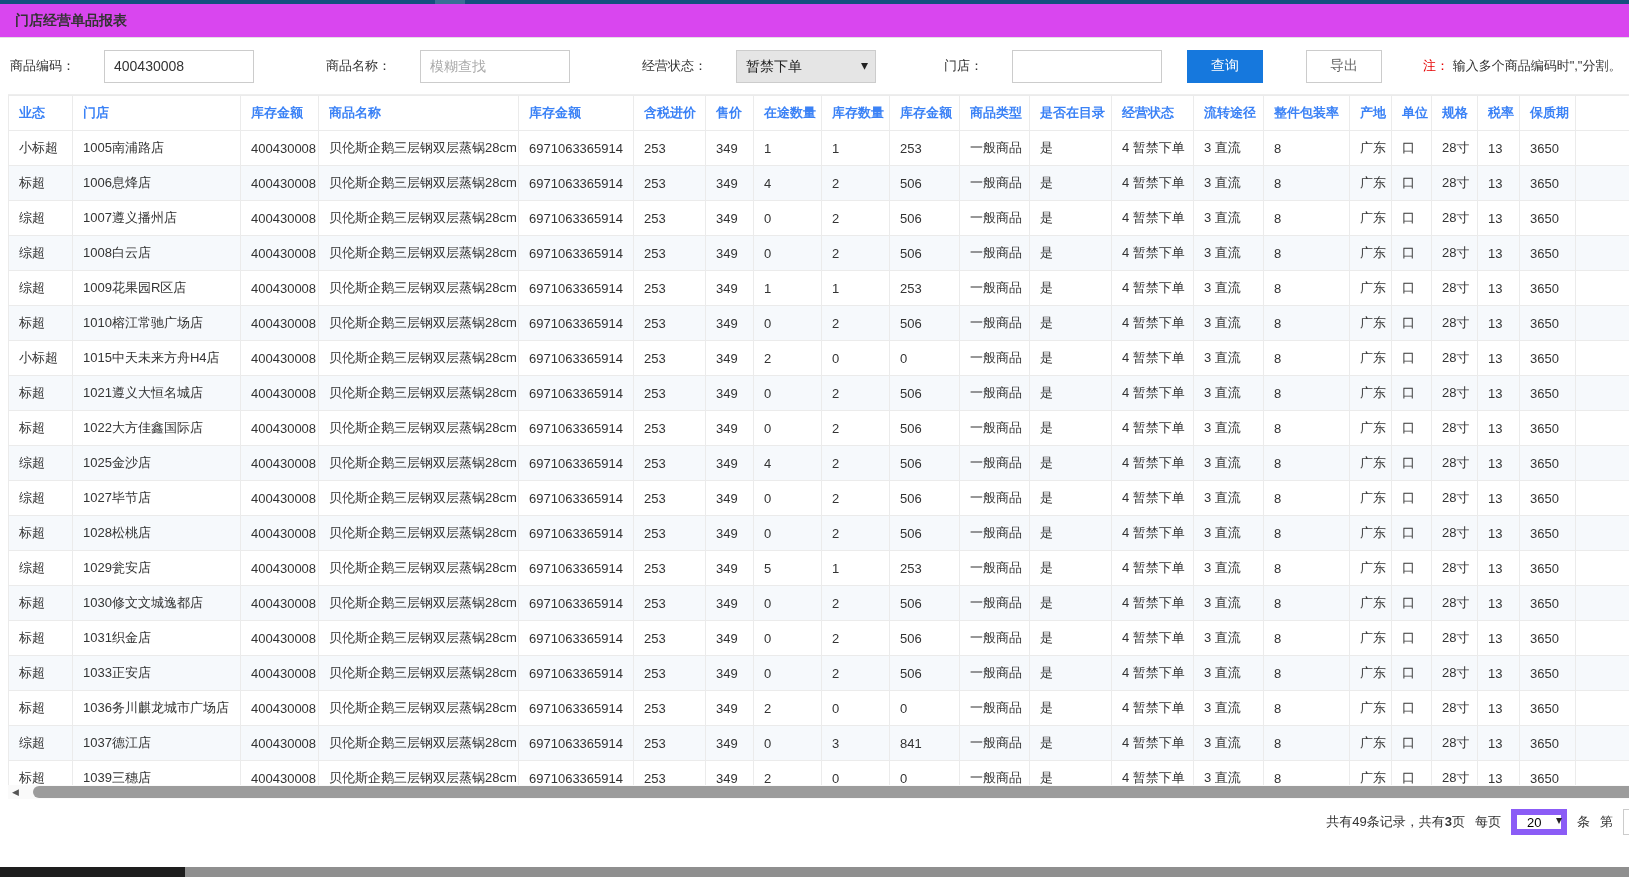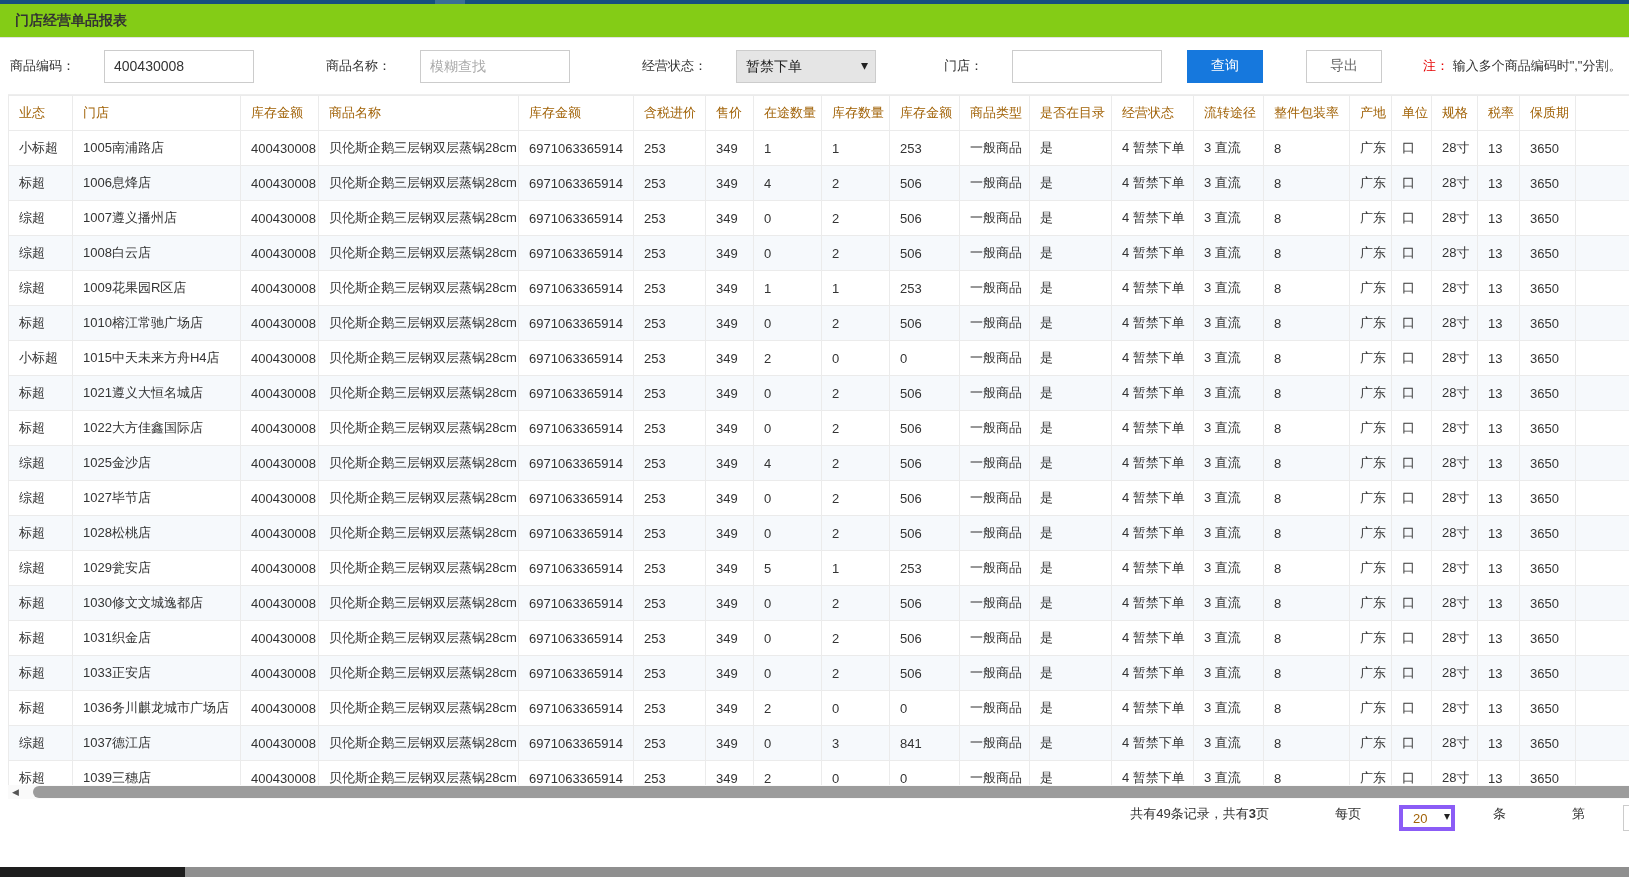--- a/index.html
+++ b/index.html
@@ -1,20 +1,20 @@
 <!DOCTYPE html>
 <html><head>
 <meta charset="utf-8">
 <style>
   * { margin:0; padding:0; box-sizing:border-box; }
   html,body { width:1629px; height:877px; overflow:hidden; background:#fff;
     font-family:"Liberation Sans","DejaVu Sans",sans-serif; color:#333; }
   .top-bar { height:4px; background:#15507e; position:relative; }
   .top-bar .tab-seg { position:absolute; left:435px; top:0; width:30px; height:4px; background:#3a6f96; }
-  .title-bar { height:34px; background:#84cc16; border-bottom:1px solid #e2e2e2;
+  .title-bar { height:34px; background:#d946ef; border-bottom:1px solid #e2e2e2;
     display:flex; align-items:center; padding-left:15px;text-align:center; }
   .title-bar h1 { font-size:14px; font-weight:bold; color:#333; }
   .filter-bar { height:56px; display:flex; align-items:center; padding-left:10px; background:#fff;gap:25px; }
   .filter-bar label { font-size:13px; color:#333; margin-right:4px; white-space:nowrap; }
   .filter-bar input[type=text] { height:33px; width:150px; border:1px solid #ccc; padding:0 9px;
     font-size:14px; color:#333; outline:none; }
   .filter-bar input::placeholder { color:#aaa; }
   .gap { width:22px; }
   .select-wrap { position:relative; display:inline-block; }
   .select-wrap select { height:33px; width:140px; border:1px solid #ccc; background:#e5e5e5;
@@ -22,33 +22,33 @@
   .select-wrap:after { content:"▾"; position:absolute; right:8px; top:7px; font-size:14px; color:#222; pointer-events:none; }
   .btn { height:33px; width:76px; font-size:14px; border:1px solid transparent; cursor:pointer; }
   .btn-primary { background:#1678dd; color:#fff; border-color:#1678dd; }
   .btn-plain { background:#fff; color:#666; border:1px solid #ccc; margin-left:18px; }
   .note { font-size:13px; margin-left:16px; white-space:nowrap; }
   .note .red { color:#e60000; }
   .table-wrap { height:691px; overflow:hidden; margin-left:8px; border-top:1px solid #eee; }
   table { border-collapse:collapse; table-layout:fixed; width:1719px; }
   th,td { border:1px solid #ebebeb; font-size:13px; text-align:left; padding:0 10px;
     height:35px; white-space:nowrap; overflow:hidden; }
-  th { font-weight:normal; color:#a16207; background:#fff; }
+  th { font-weight:bold; color:#3b82f6; background:#fff; }
   td { color:#333; }
   tbody tr:nth-child(even) td { background:#f6f9fc; }
   .h-scrollbar { height:14px; background:#fafafa; position:relative; margin-left:8px; }
   .h-scrollbar .arrow { position:absolute; left:4px; top:1px; font-size:9px; color:#555; line-height:12px; }
   .h-scrollbar .thumb { position:absolute; left:25px; right:-10px; top:1px; height:12px;
     background:#9c9c9c; border-radius:7px; }
-  .pagination { height:33px; display:flex; align-items:flex-start; justify-content:flex-end;
-    font-size:13px; color:#333; margin-top:6px; overflow:hidden; padding-right:0;gap:28px; }
+  .pagination { height:33px; display:flex; align-items:center; justify-content:flex-end;
+    font-size:13px; color:#333; margin-top:6px; overflow:hidden; padding-right:0; }
   .pagination b { font-weight:bold; }
   .pagination .pg-select { position:relative; display:inline-block; margin:0 10px; }
-  .pagination .pg-select select { height:26px; width:56px; border:4px solid #8b5cf6; background:#fff;
-    font-size:13px; color:#a16207; padding:0 18px 0 10px; appearance:none; -webkit-appearance:none; outline:none; }
+  .pagination .pg-select select { height:26px; width:56px; border:6px solid #8b5cf6; background:#fff;
+    font-size:13px; color:#000000; padding:0 18px 0 10px; appearance:none; -webkit-appearance:none; outline:none; }
   .pagination .pg-select:after { content:"▾"; position:absolute; right:5px; top:4px; font-size:12px; color:#222; pointer-events:none; }
   .pagination .sp { display:inline-block; width:10px; }
   .pagination .partial-box { display:inline-block; width:40px; height:26px; border:1px solid #ccc;
     margin-left:10px; margin-right:-34px; }
   .bottom-bar { position:absolute; left:0; bottom:0; width:1629px; height:10px; background:#8f8f8f; }
   .bottom-bar .thumb-dark { position:absolute; left:0; top:0; width:185px; height:10px; background:#1e1e1e; }
 </style>
 </head>
 <body>
 

